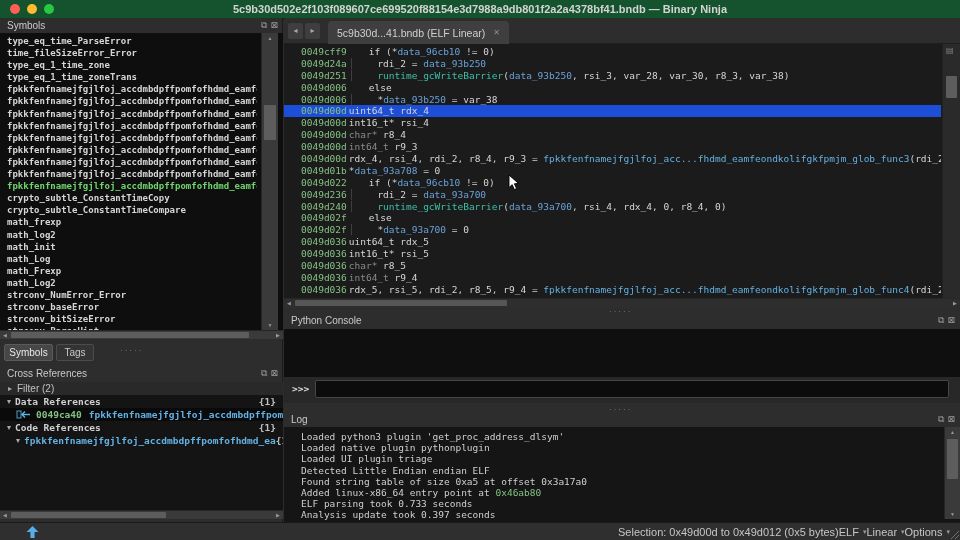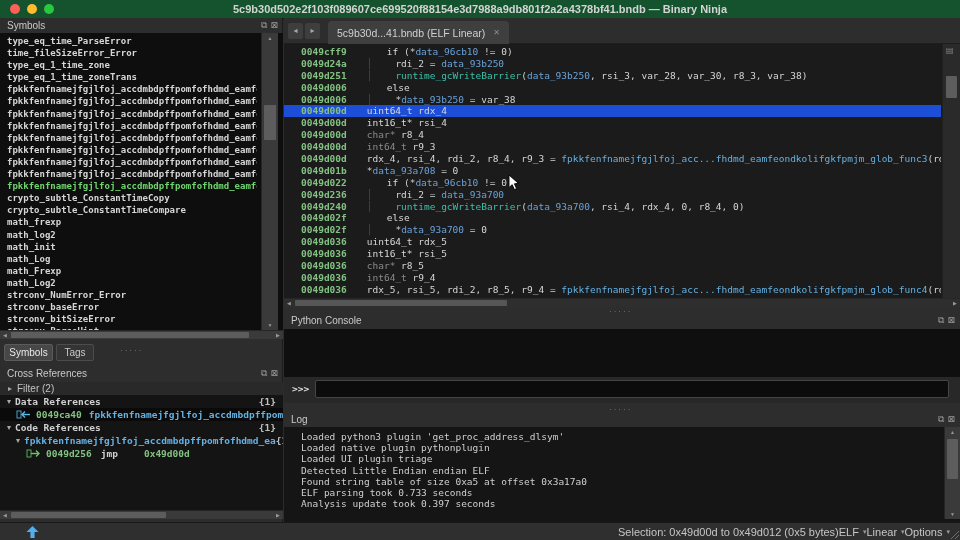--- a/index.html
+++ b/index.html
@@ -57,21 +57,21 @@
   .navbtn{position:absolute;top:5px;width:15px;height:16px;background:#3e3e3e;border-radius:2px;
           color:#a8a8a8;text-align:center;line-height:16px;font-size:8px;cursor:pointer;font-family:"DejaVu Sans",sans-serif;}
   .doctab{position:absolute;left:44px;top:3px;height:23px;background:#3f3f3f;border-radius:4px 4px 0 0;
           padding:0 9px;display:flex;align-items:center;gap:8px;font-size:10.5px;color:#cfcfcf;cursor:pointer;}
   .tabclose{color:#8e8e8e;font-size:8px;}
   .codeview{position:absolute;left:0;top:26px;width:676px;height:254px;background:#1b1b1b;overflow:hidden;}
   .code-lines{position:absolute;left:0;top:2px;width:657px;}
   .code-line{height:11.9px;line-height:11.9px;font-family:"DejaVu Sans Mono",monospace;font-size:9.5px;
              white-space:pre;overflow:hidden;padding-left:17px;color:#cfcfcf;}
   .code-line.hl{background:#1d4ed8;}
-  .adr{color:#83c183;margin-right:20px;font-weight:bold;}
+  .adr{color:#83c183;margin-right:2px;}
   .c-k{color:#dcdcdc;margin-left:20px;} .c-p{color:#cfcfcf;} .c-r{color:#d6d6d6;} .c-n{color:#d6d6d6;}
   .c-d{color:#6aa1d8;} .c-f{color:#3cc0a8;} .c-F{color:#64b1e4;}
   .c-t{color:#d8d8d8;} .c-D{color:#8a8a8a;} .c-g{color:#4a4a4a;} .c-a{color:#83c183;}
   .codevsb{position:absolute;left:658px;top:26px;width:18px;height:254px;background:#2a2a2a;border-left:1px solid #202020;box-sizing:border-box;}
   .fmicon{position:absolute;left:3px;top:2px;font-size:8px;color:#8a8a8a;font-family:"DejaVu Sans",sans-serif;}
   .pyheader{top:295px;left:0;width:676px;background:#2d2d2d;}
   .pyout{position:absolute;left:0;top:311px;width:676px;height:48px;background:#0f0f0f;}
   .pyrow{position:absolute;left:0;top:359px;width:676px;height:26px;background:#282828;}
   .prompt{position:absolute;left:8px;top:6px;font-family:"DejaVu Sans Mono",monospace;font-size:9.5px;
           font-weight:700;color:#e0e0e0;}
@@ -186,30 +186,20 @@
       </div>
       <div class="xrow">
         <span class="chev">▾</span>
         <span>Code References</span>
         <span class="xcount">{1}</span>
       </div>
       <div class="xrow xindent">
         <span class="chev">▾</span>
         <span class="bluname">fpkkfenfnamejfgjlfoj_accdmbdpffpomfofhdmd_ea</span>
         <span class="xcount">{1}</span>
-      </div>
-      <div class="xrow xjmp">
-        <svg class="xicon" width="15" height="9" viewBox="0 0 15 9">
-          <rect x="1" y="1" width="4" height="7" fill="none" stroke="#58a858" stroke-width="1"></rect>
-          <line x1="5" y1="4.5" x2="12" y2="4.5" stroke="#6cc46c" stroke-width="1.4"></line>
-          <path d="M10,1.5 L13,4.5 L10,7.5" fill="none" stroke="#6cc46c" stroke-width="1.4"></path>
-        </svg>
-        <span class="grnaddr">0049d256</span>
-        <span style="margin-left:9px;">jmp</span>
-        <span class="grnaddr" style="margin-left:26px;">0x49d00d</span>
       </div>
     </div>
 
     <div class="hsb" style="left:0;top:492px;width:283px;">
       <div class="hsbbtn" style="left:0;">◀</div>
       <div class="hsbthumb" style="left:11px;width:155px;"></div>
       <div class="hsbbtn" style="right:0;">▶</div>
     </div>
   </div>
 
@@ -281,20 +271,21 @@
         <span class="picon">⧉</span>
         <span class="picon">⊠</span>
       </span>
     </div>
     <div class="logcontent">
         <div class="log-line"><span class="c-p">Loaded python3 plugin 'get_proc_address_dlsym'</span></div>
         <div class="log-line"><span class="c-p">Loaded native plugin pythonplugin</span></div>
         <div class="log-line"><span class="c-p">Loaded UI plugin triage</span></div>
         <div class="log-line"><span class="c-p">Detected Little Endian endian ELF</span></div>
         <div class="log-line"><span class="c-p">Found string table of size 0xa5 at offset 0x3a17a0</span></div>
+        <div class="log-line"><span class="c-p">Added linux-x86_64 entry point at </span><span class="c-a">0x46ab80</span></div>
         <div class="log-line"><span class="c-p">ELF parsing took 0.733 seconds</span></div>
         <div class="log-line"><span class="c-p">Analysis update took 0.397 seconds</span></div>
       </div>
     <div class="logvsb">
       <div class="sbbtn" style="top:0;">▲</div>
       <div class="sbthumb" style="top:12px;height:40px;"></div>
       <div class="sbbtn" style="bottom:0;top:auto;">▼</div>
     </div>
   </div>
 

